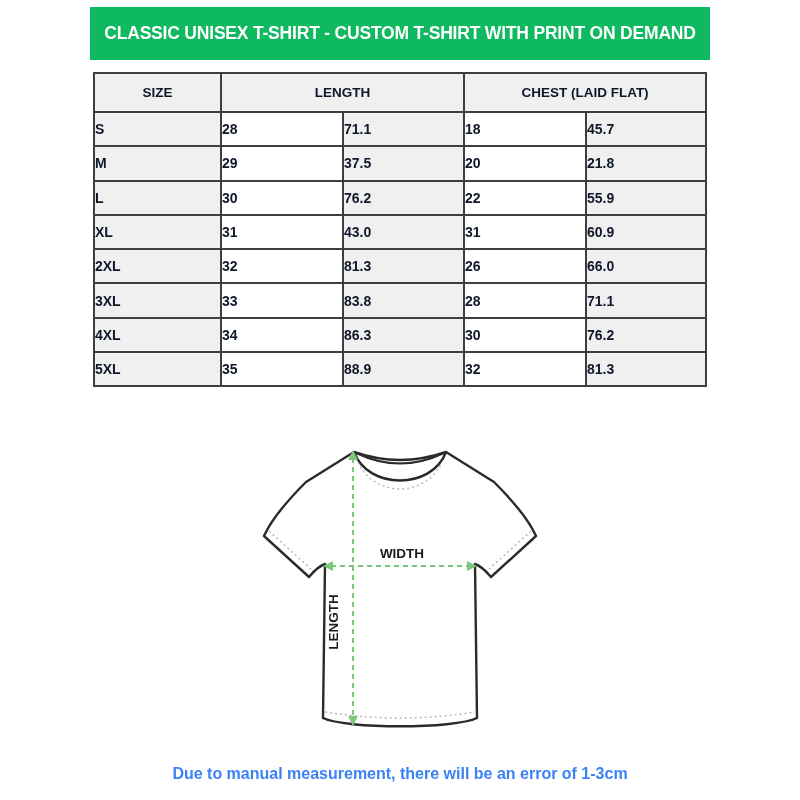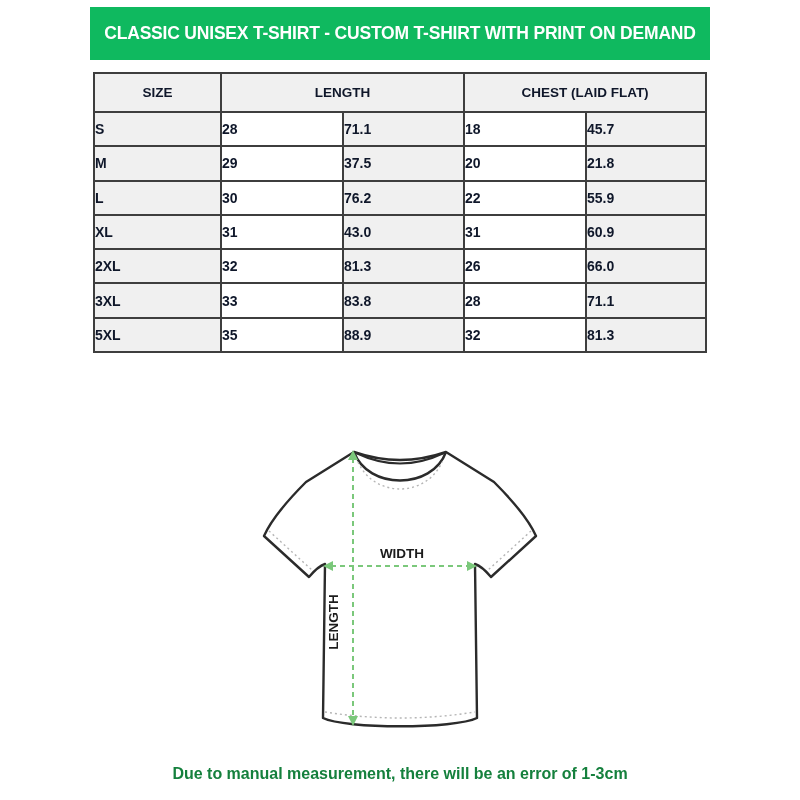--- a/index.html
+++ b/index.html
@@ -23,21 +23,21 @@
   }
   .size-table thead th { height:37px; background:#f0f0f0; font-size:13.5px; }
   .size-table tbody td { height:32.3px; }
   .size-table .c-gray { background:#f0f0f0; }
   .size-table .c-white { background:#ffffff; }
 
   .shirt-svg { position:absolute; left:250px; top:438px; width:300px; height:310px; }
 
   .footnote {
     position:absolute; left:0; top:765px; width:800px; text-align:center;
-    color:#15803d; font-weight:bold; font-size:16px;
+    color:#3b82f6; font-weight:bold; font-size:16px;
   }
 </style>
 </head>
 <body>
 
 <div class="stage">
 
   <div class="banner">
     <span>CLASSIC UNISEX T-SHIRT - CUSTOM T-SHIRT WITH PRINT ON DEMAND</span>
   </div>
@@ -94,20 +94,27 @@
         <td class="c-gray">66.0</td>
       </tr>
       <tr>
         <td class="c-gray">3XL</td>
         <td class="c-white">33</td>
         <td class="c-gray">83.8</td>
         <td class="c-white">28</td>
         <td class="c-gray">71.1</td>
       </tr>
       <tr>
+        <td class="c-gray">4XL</td>
+        <td class="c-white">34</td>
+        <td class="c-gray">86.3</td>
+        <td class="c-white">30</td>
+        <td class="c-gray">76.2</td>
+      </tr>
+      <tr>
         <td class="c-gray">5XL</td>
         <td class="c-white">35</td>
         <td class="c-gray">88.9</td>
         <td class="c-white">32</td>
         <td class="c-gray">81.3</td>
       </tr>
     </tbody>
   </table>
 
   <svg class="shirt-svg" viewBox="0 0 300 310" xmlns="http://www.w3.org/2000/svg">

